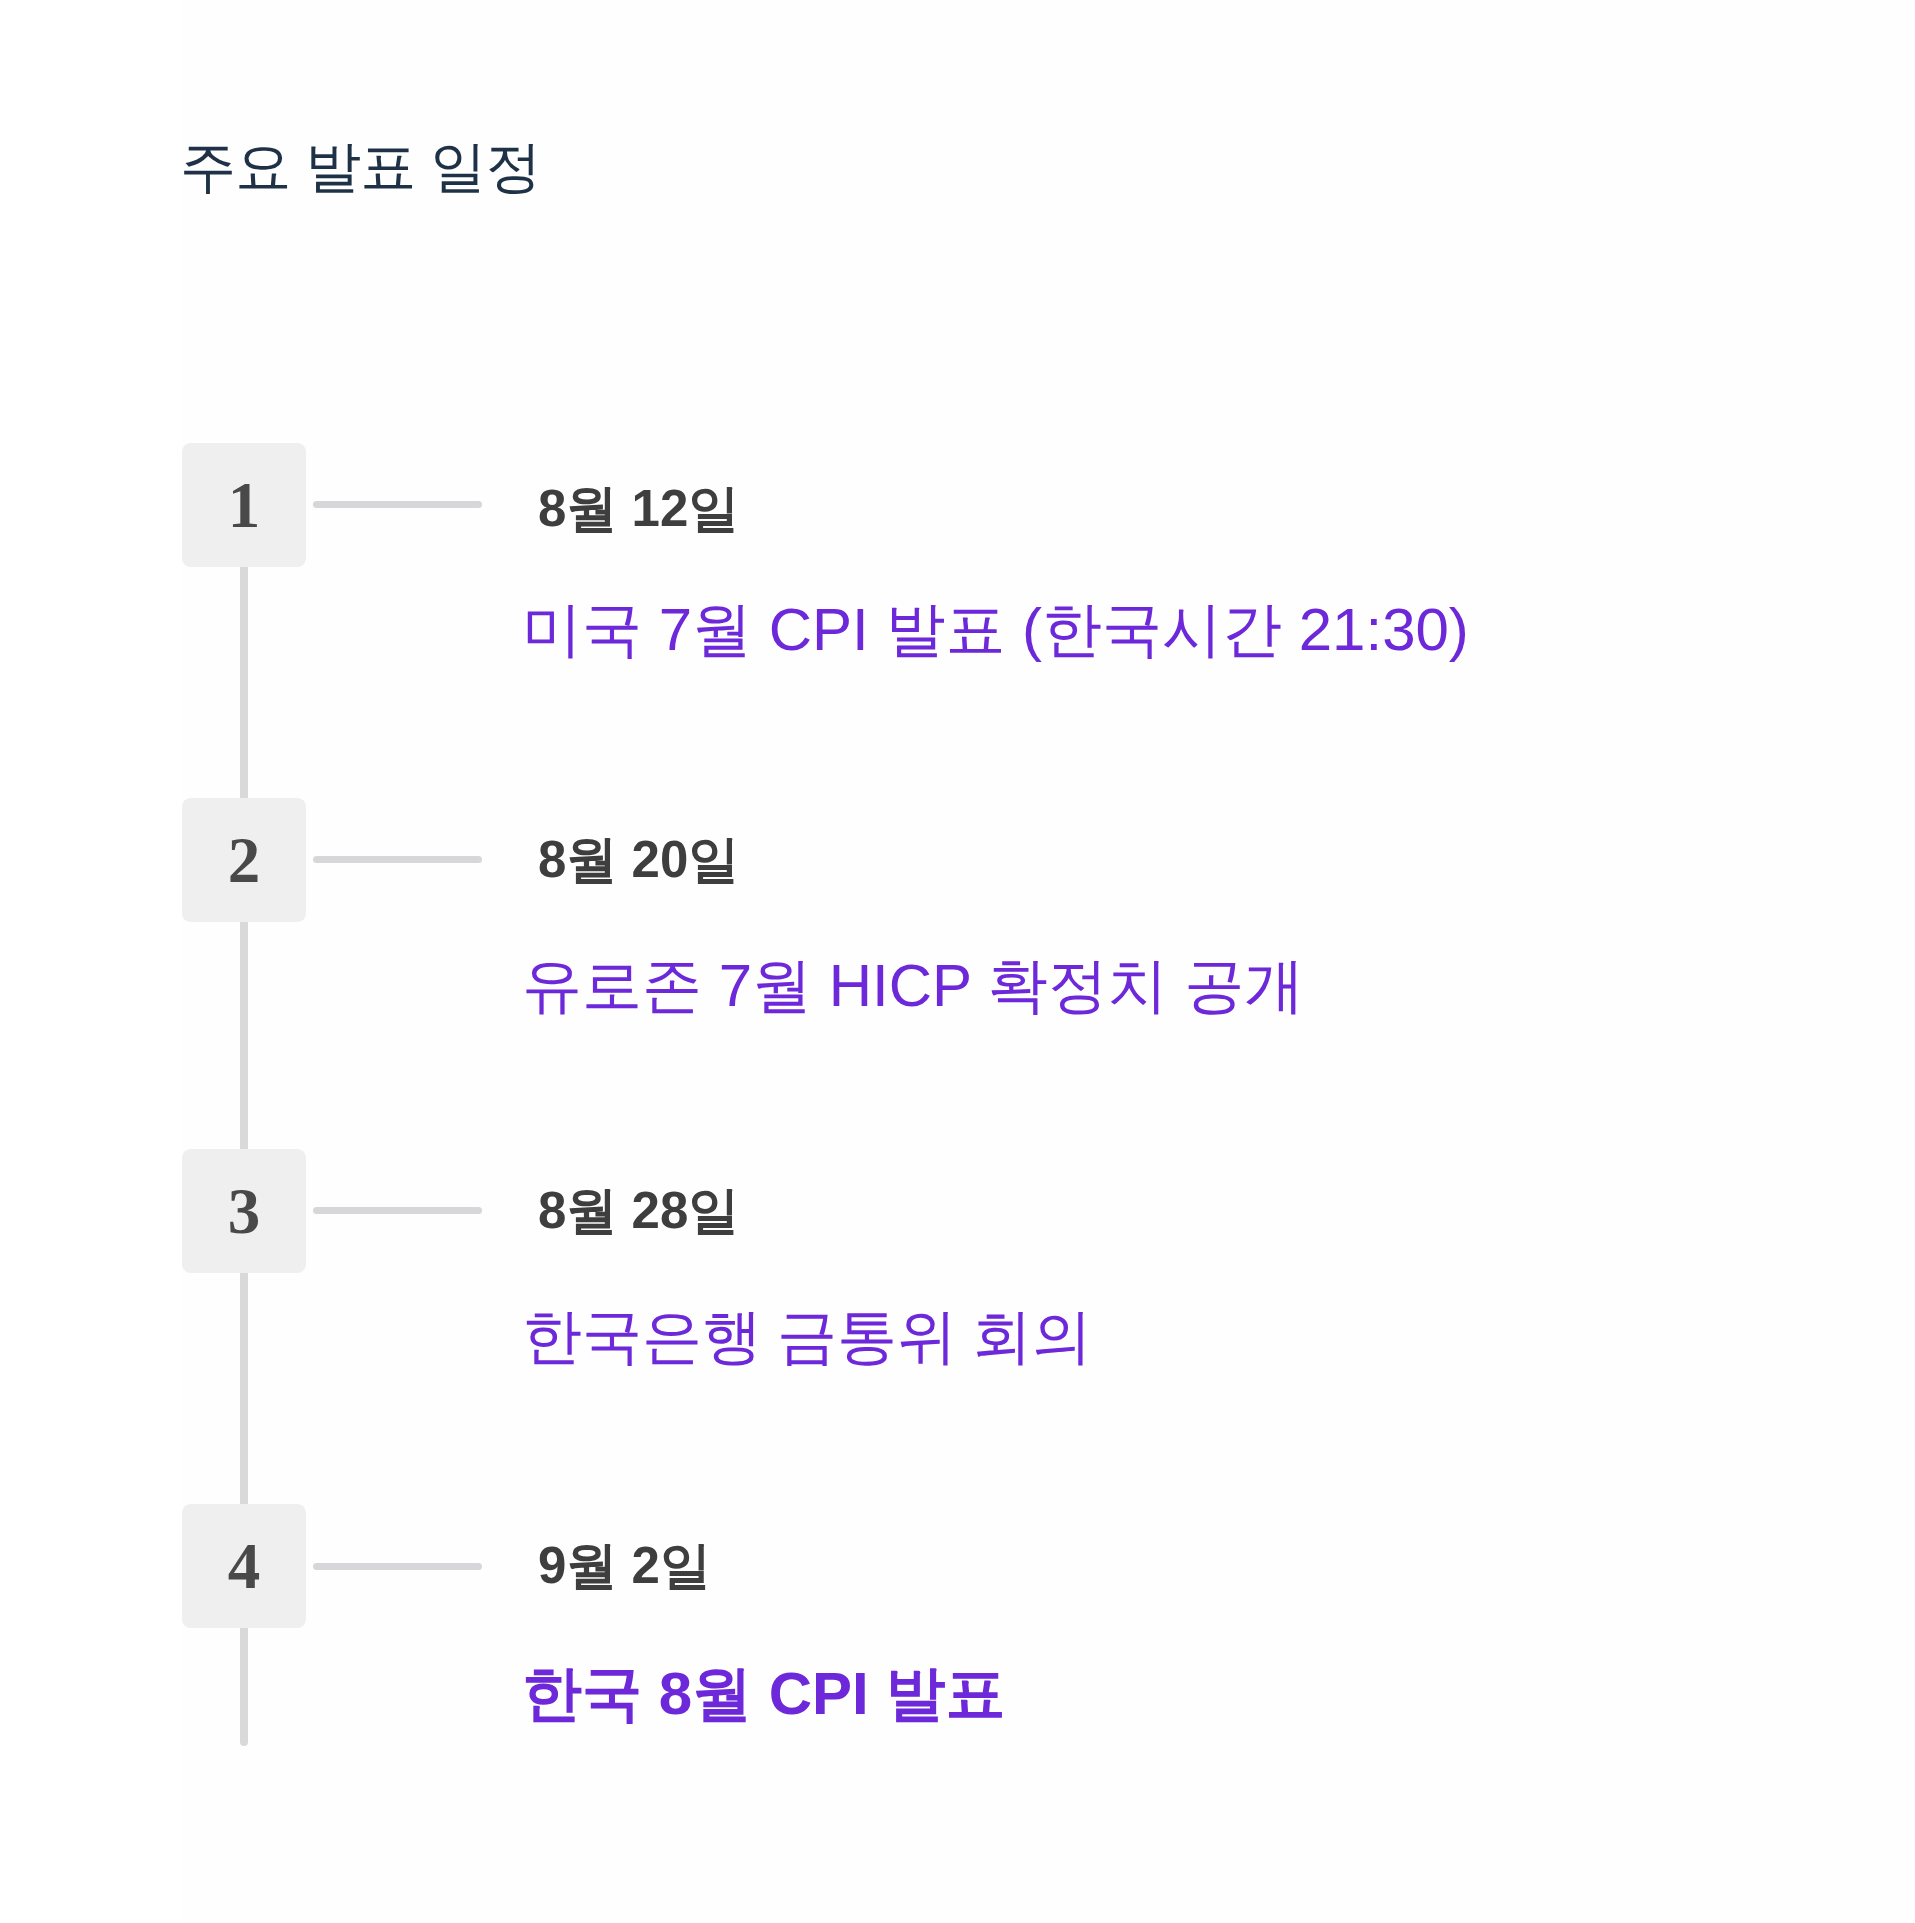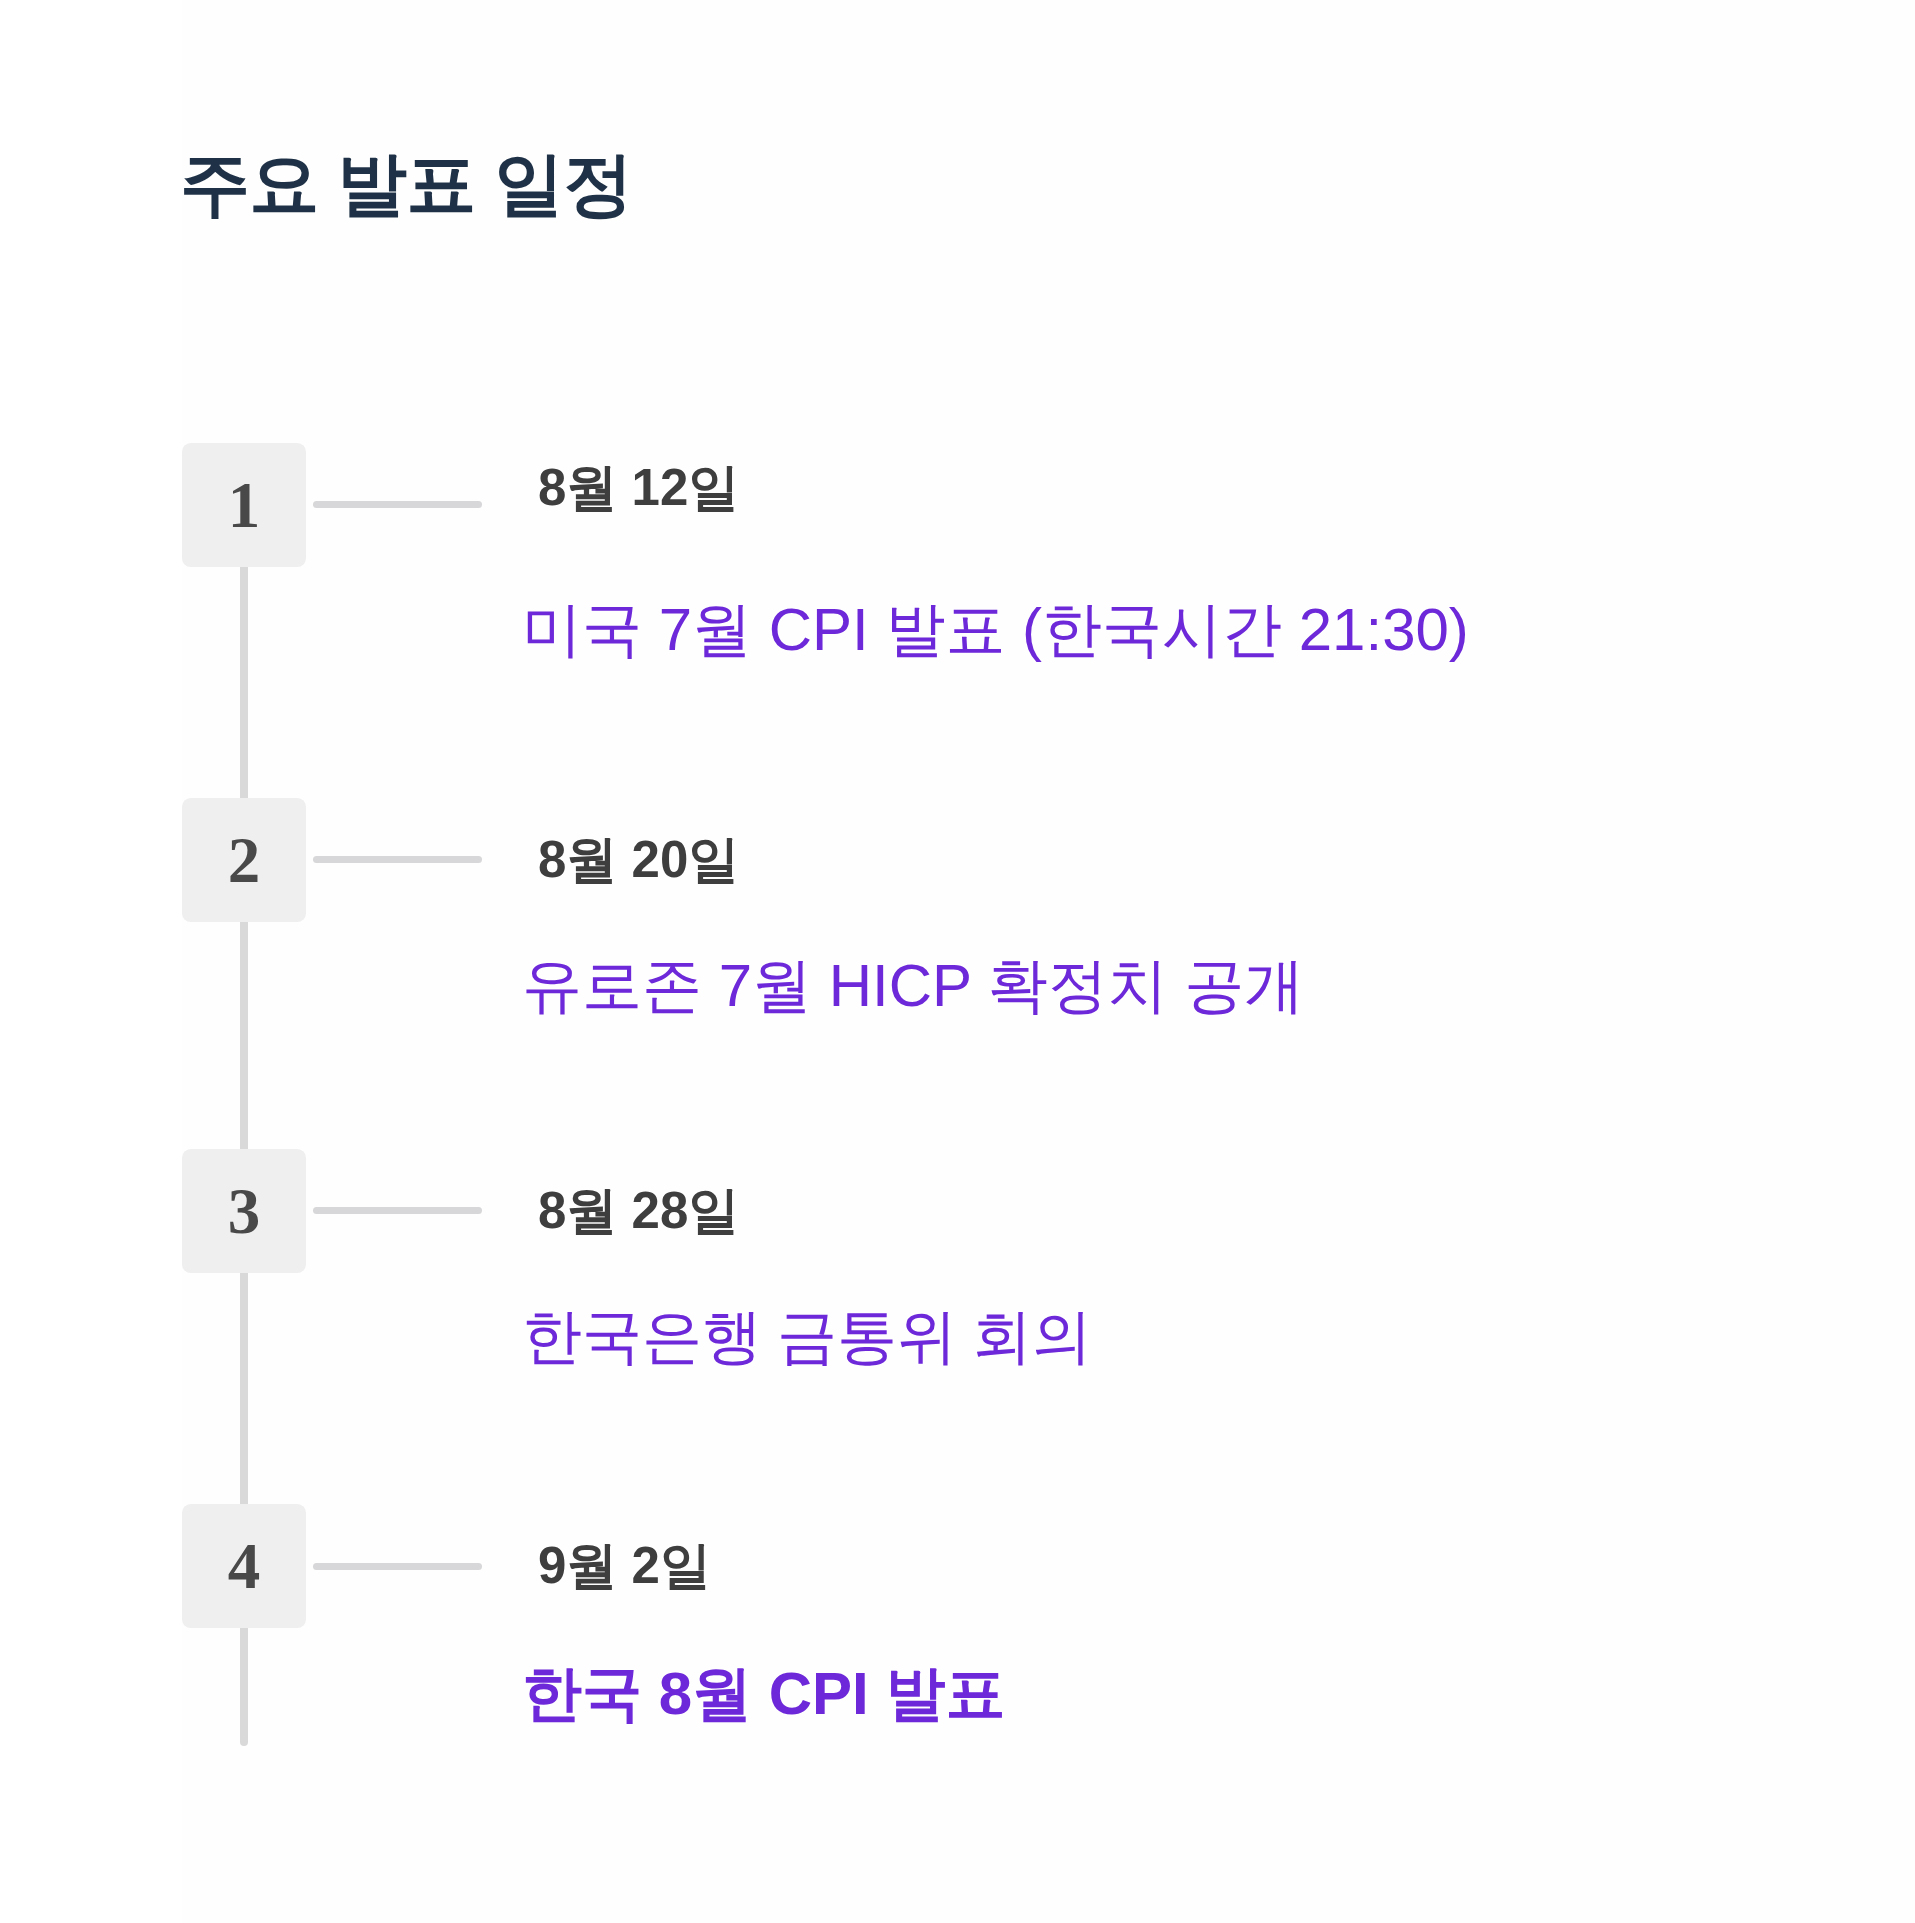--- a/index.html
+++ b/index.html
@@ -29,23 +29,23 @@
     top: 0;
     width: 1733px;
     height: 1923px;
     background: #fefefe;
   }
 
   .page-title {
     position: absolute;
     left: 180px;
     top: 96px;
-    font-size: 70px;
+    font-size: 56px;
     line-height: 1.18;
-    font-weight: 700;
+    font-weight: 400;
     color: #1e3146;
     letter-spacing: -0.8px;
     white-space: nowrap;
   }
 
   .timeline {
     position: absolute;
     left: 0;
     top: 0;
     width: 1915px;
@@ -128,21 +128,21 @@
 
   <div class="timeline">
 
     <div class="timeline-rail"></div>
 
     <div class="timeline-item">
       <div class="step-badge" style="top:443px;">
         <span class="step-badge-number">1</span>
       </div>
       <div class="step-connector" style="top:501px;"></div>
-      <div class="step-date" style="top:462px;">8월 12일</div>
+      <div class="step-date" style="top:483px;">8월 12일</div>
       <div class="step-desc" style="top:600px;">미국 7월 CPI 발표 (한국시간 21:30)</div>
     </div>
 
     <div class="timeline-item">
       <div class="step-badge" style="top:798px;">
         <span class="step-badge-number">2</span>
       </div>
       <div class="step-connector" style="top:856px;"></div>
       <div class="step-date" style="top:834px;">8월 20일</div>
       <div class="step-desc" style="top:956px;">유로존 7월 HICP 확정치 공개</div>

